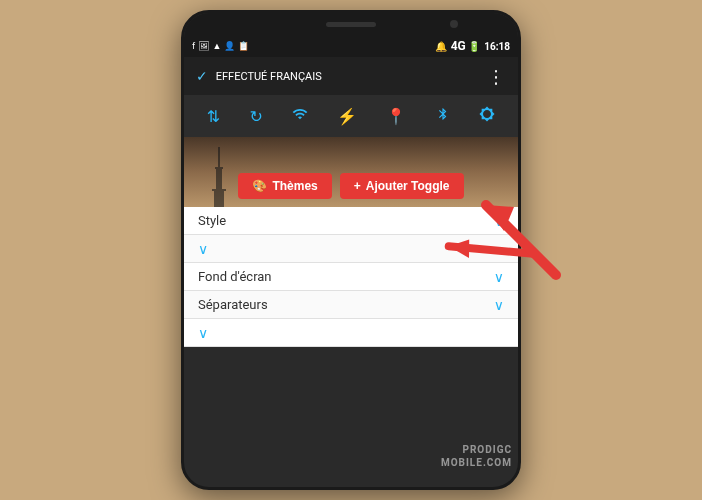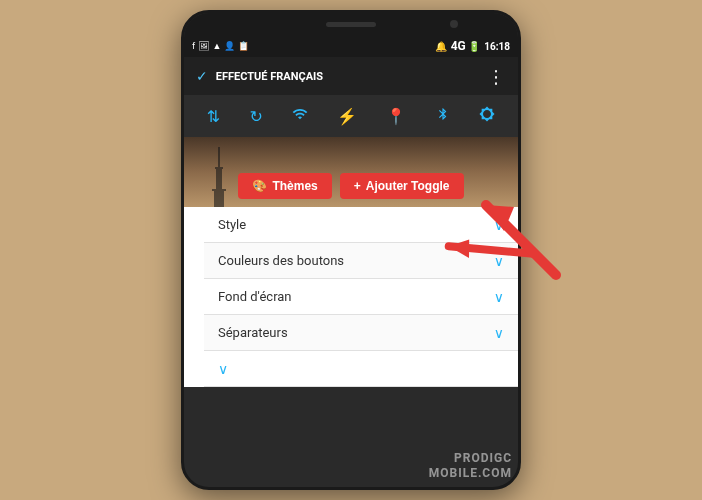--- a/index.html
+++ b/index.html
@@ -162,27 +162,26 @@
     
     .menu-list {
       background: #fff;
       flex: 1;
     }
     .menu-item {
       display: flex;
       align-items: center;
       justify-content: space-between;
       padding: 0 14px;
-      height: 36px;
+      height: 28px;
       border-bottom: 1px solid #e0e0e0;
       background: #fafafa;
       font-size: 13px;
       color: #333;
       cursor: pointer;
-      margin-left: 20px;
     }
     .menu-item:nth-child(odd) {
       background: #fff;
     }
     .chevron-icon {
       color: #29b6f6;
       font-size: 14px;
     }
 
     
@@ -227,21 +226,21 @@
         <span>🔔</span>
         <span style="font-size:12px;">4G</span>
         <span>🔋</span>
         <span>16:18</span>
       </div>
     </div>
 
     <div class="app-bar">
       <div class="app-bar-left">
         <span class="check-icon">✓</span>
-        <span style="color:#fff; font-size:11px; font-weight:700;">EFFECTUÉ FRANÇAIS</span>
+        <span style="color:#fff; font-size:11px; font-weight:400;">EFFECTUÉ FRANÇAIS</span>
       </div>
       <div class="app-bar-right">⋮</div>
     </div>
 
     <div class="toggle-bar">
       <span class="toggle-icon">⇅</span>
       <span class="toggle-icon">↻</span>
       <span class="toggle-icon">
         <svg width="16" height="16" viewBox="0 0 24 24" fill="#29b6f6">
           <path d="M1 9l2 2c4.97-4.97 13.03-4.97 18 0l2-2C16.93 2.93 7.08 2.93 1 9zm8 8l3 3 3-3c-1.65-1.66-4.34-1.66-6 0zm-4-4l2 2c2.76-2.76 7.24-2.76 10 0l2-2C15.14 9.14 8.87 9.14 5 13z"></path>
@@ -281,37 +280,36 @@
         </button>
       </div>
     </div>
 
     <div class="menu-list">
       <div class="menu-item">
         <span>Style</span>
         <span class="chevron-icon">∨</span>
       </div>
       <div class="menu-item">
-        <span>Couleurs des boutons</span>
         <span class="chevron-icon">∨</span>
       </div>
       <div class="menu-item">
         <span>Fond d'écran</span>
         <span class="chevron-icon">∨</span>
       </div>
       <div class="menu-item">
         <span>Séparateurs</span>
         <span class="chevron-icon">∨</span>
       </div>
       <div class="menu-item">
         <span class="chevron-icon">∨</span>
       </div>
     </div>
 
-    <div class="watermark" style="position:absolute; bottom:5px; right:6px; font-size:12px; color:rgba(255,255,255,0.5); text-align:right; line-height:1.3; font-weight:bold;">
+    <div class="watermark" style="position:absolute; bottom:18px; right:6px; font-size:10px; color:rgba(255,255,255,0.5); text-align:right; line-height:1.3; font-weight:bold;">
       PRODIGC<br>MOBILE.COM
     </div>
   </div>
 
   <svg class="arrow-svg" width="120" height="100" style="position:absolute; right:-30px; top:190px; z-index:20; pointer-events:none;" viewBox="0 0 120 100">
 
     <g transform="rotate(-40, 60, 50)">
       <line x1="90" y1="80" x2="30" y2="20" stroke="#e53935" stroke-width="8" stroke-linecap="round"></line>
       <polygon points="30,20 50,28 38,42" fill="#e53935"></polygon>
     </g>

